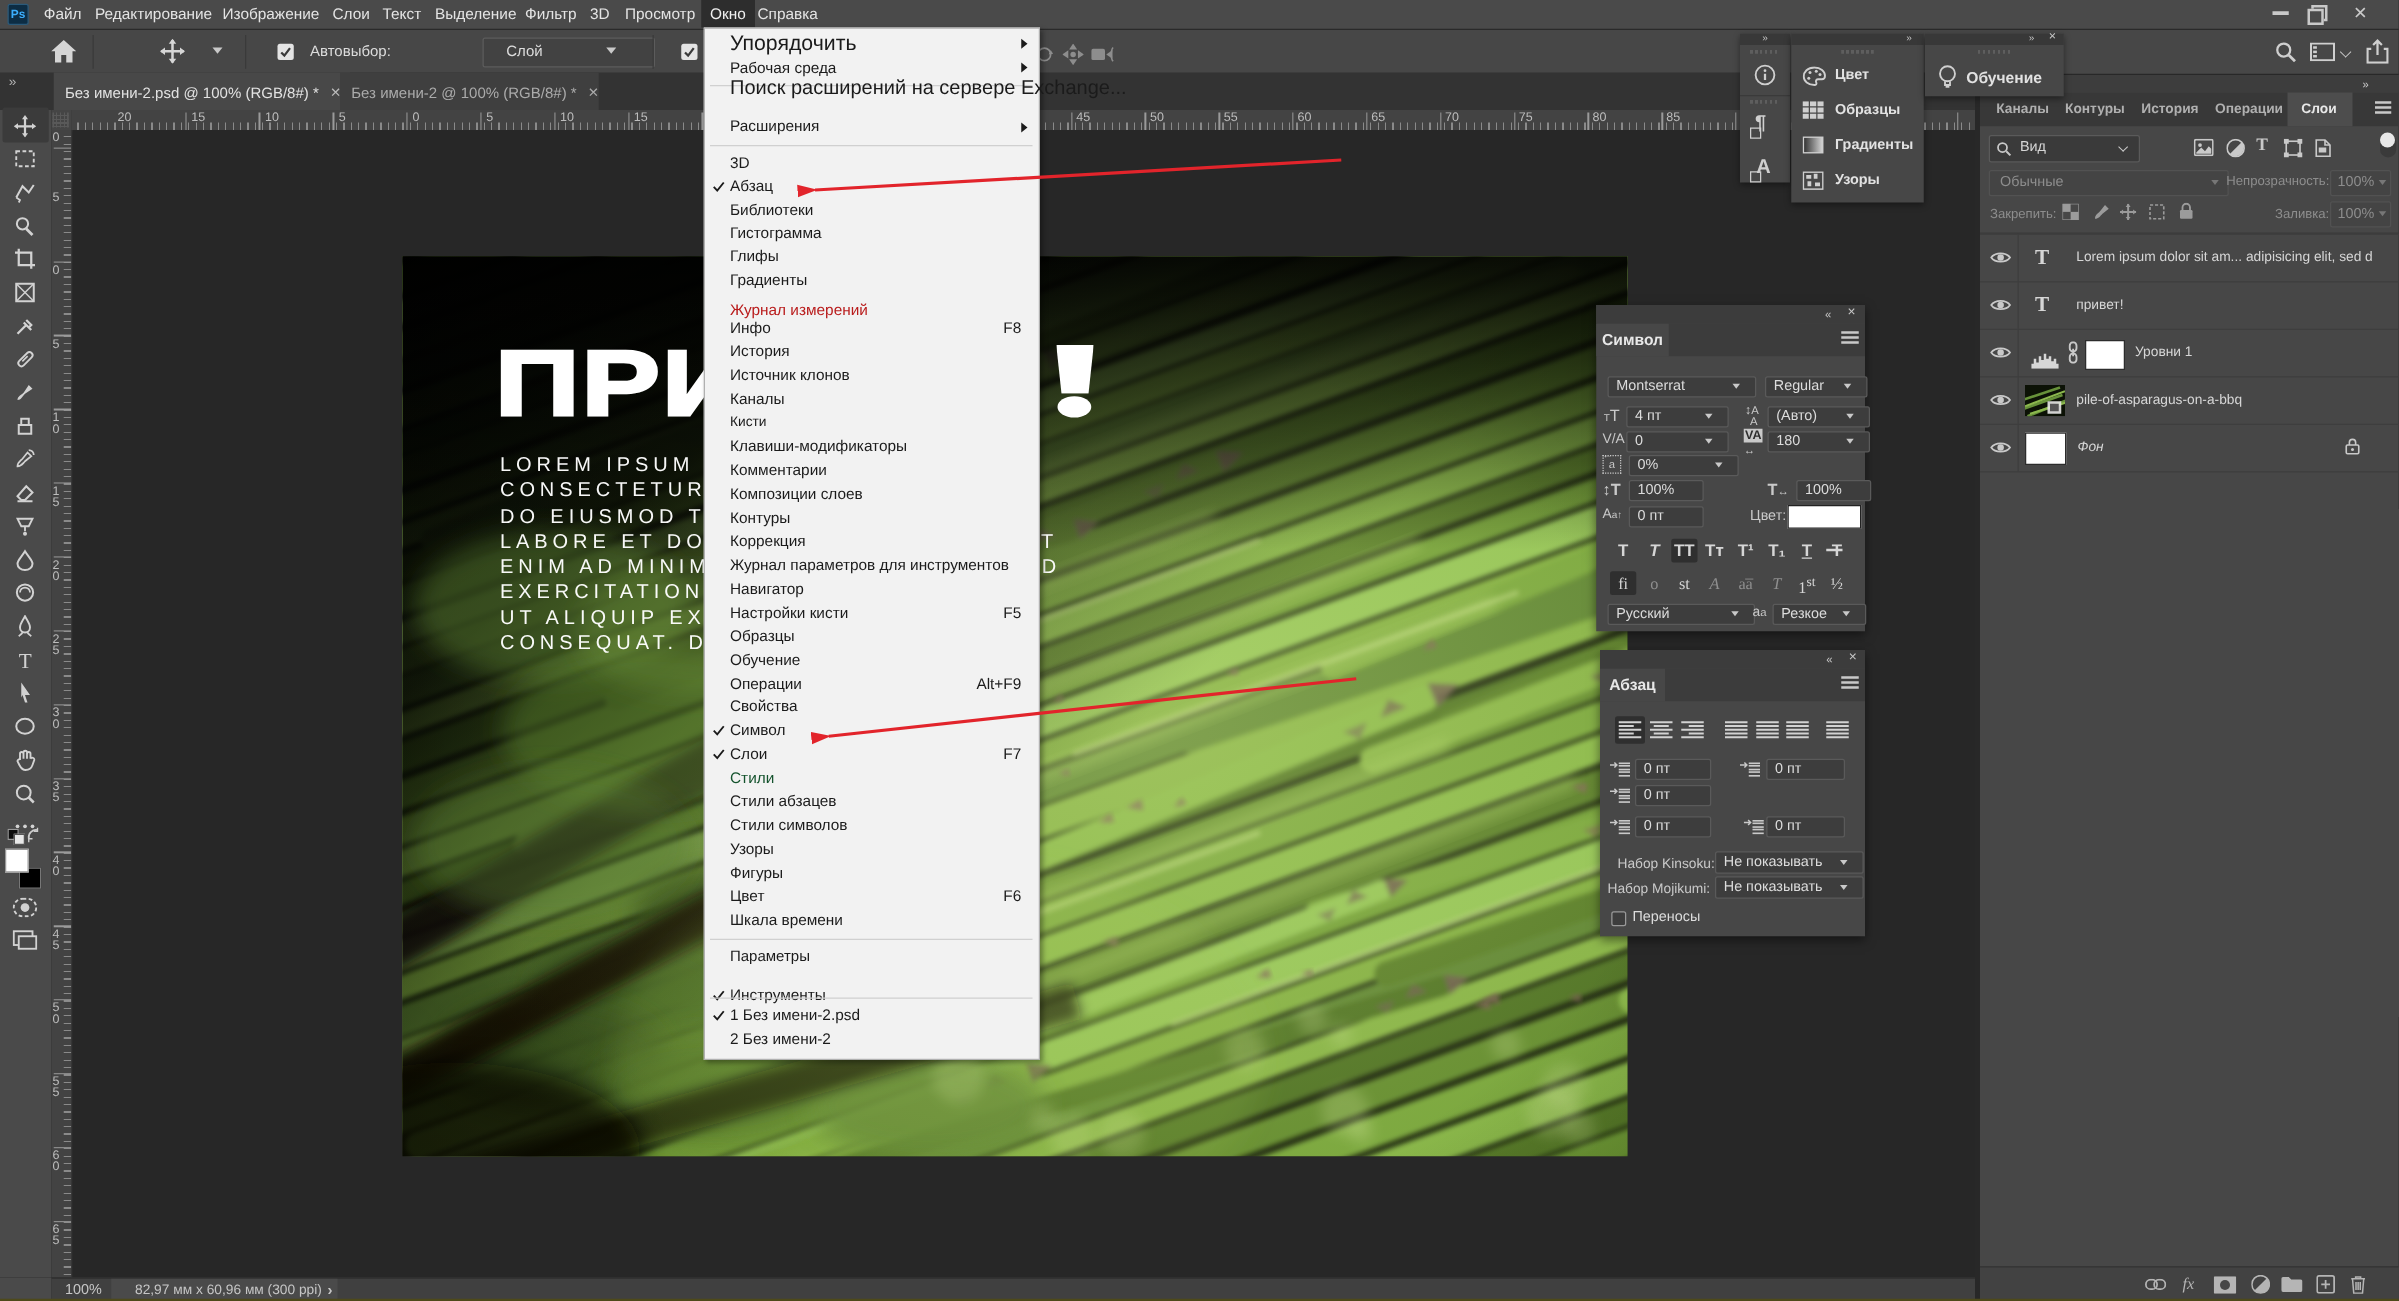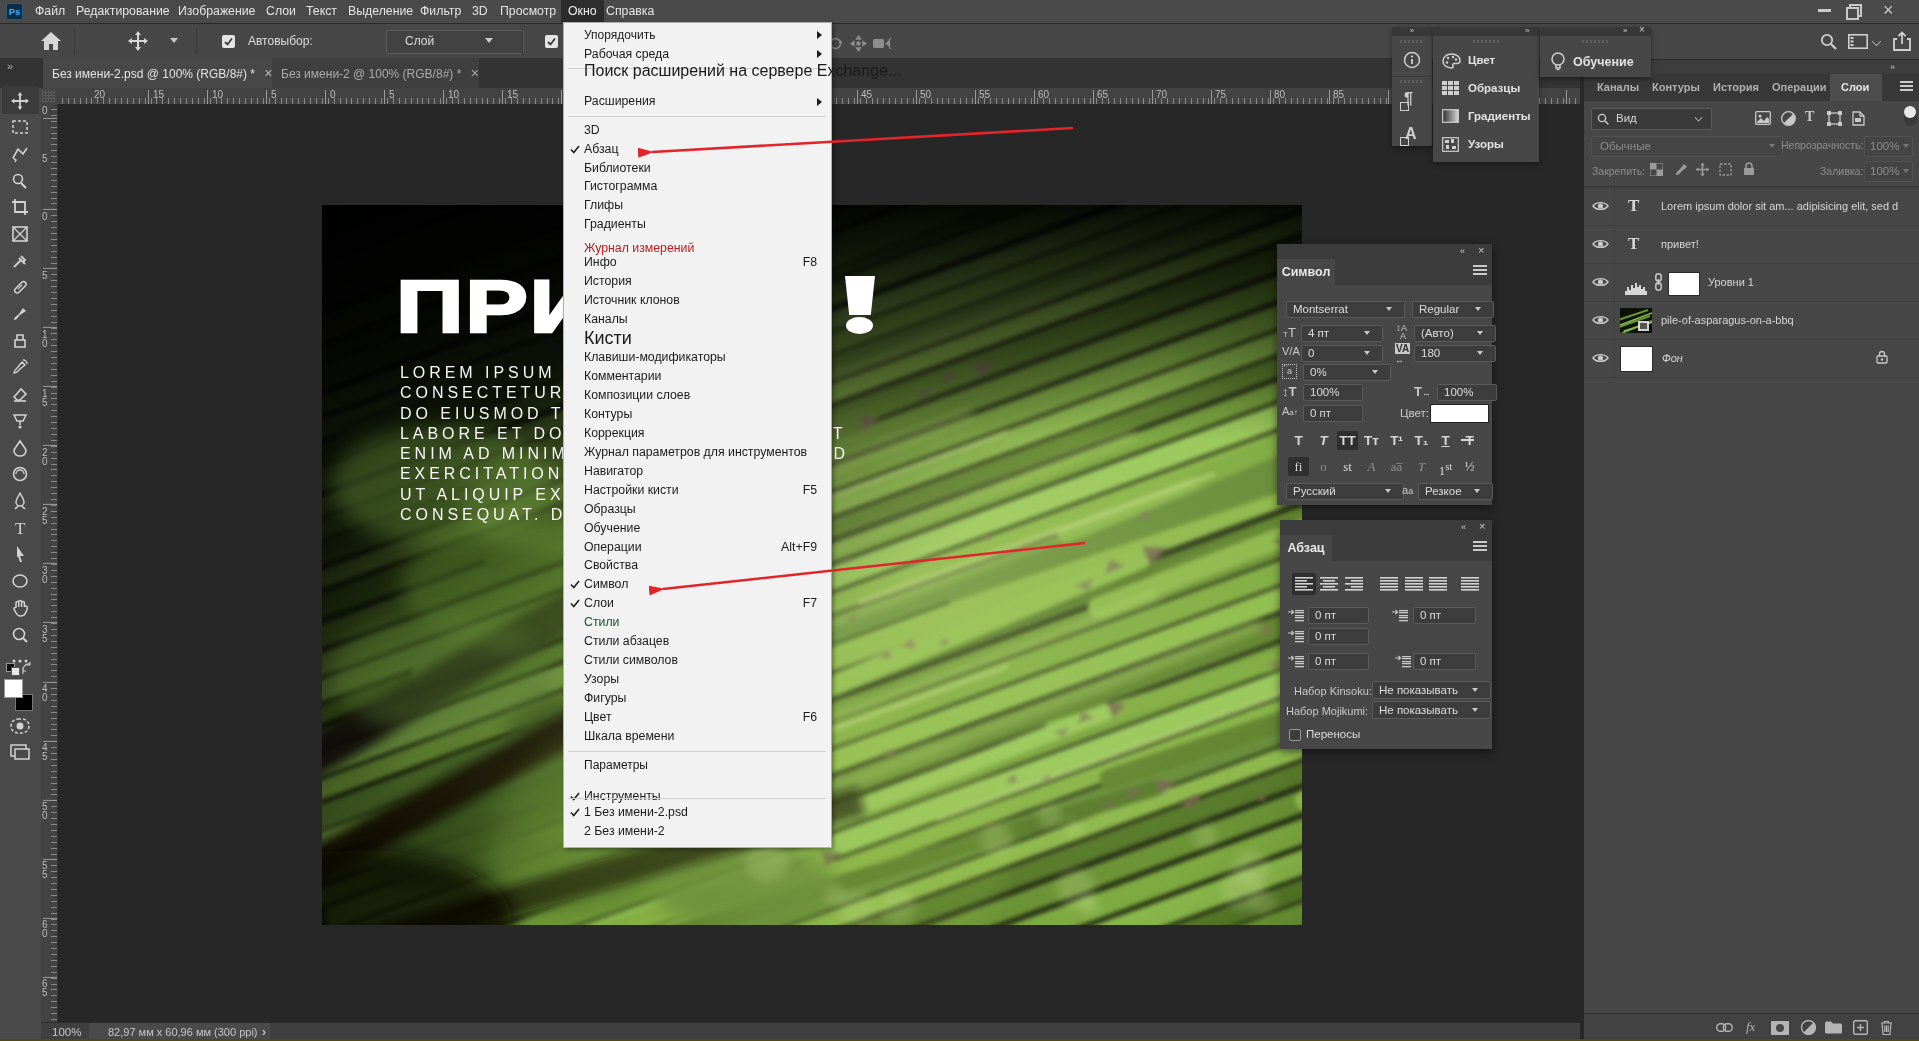--- a/index.html
+++ b/index.html
@@ -533,21 +533,21 @@
     <ellipse cx="120" cy="280" rx="110" ry="60" fill="rgba(105,145,55,0.4)" filter="url(#b10)"></ellipse>
     <ellipse cx="200" cy="380" rx="120" ry="65" fill="rgba(95,135,50,0.42)" filter="url(#b10)"></ellipse>
     <ellipse cx="120" cy="470" rx="110" ry="60" fill="rgba(88,126,46,0.4)" filter="url(#b10)"></ellipse>
     <ellipse cx="230" cy="300" rx="90" ry="50" fill="rgba(118,158,62,0.32)" filter="url(#b10)"></ellipse>
   </svg>
 <div class="ab nosel" style="left:396px;top:264px;color:#fff;font-size:74px;font-weight:bold;letter-spacing:1.3px;-webkit-text-stroke:2.5px #fff;transform:scaleX(1.27);transform-origin:0 0;white-space:nowrap">ПРИВЕТ</div>
 <div class="ab" style="left:845px;top:276px;width:30px;height:39px;background:#fff;clip-path:polygon(0 0,100% 0,86% 100%,14% 100%)"></div>
 <div class="ab" style="left:846px;top:317px;width:27px;height:17px;background:#fff;border-radius:50%"></div>
 <div class="ab nosel" style="left:400px;top:363px;color:rgba(255,255,255,0.97);font-size:16px;line-height:20.3px;letter-spacing:3.95px;white-space:nowrap">LOREM IPSUM DOLOR SIT AMET,<br>CONSECTETUR ADIPISICING ELIT, SED<br>DO EIUSMOD TEMPOR INCIDIDUNT UT<br>LABORE ET DOLORE MAGNA ALIQUA. UT<br>ENIM AD MINIM VENIAM, QUIS NOSTRUD<br>EXERCITATION ULLAMCO LABORIS NISI<br>UT ALIQUIP EX EA COMMODO<br>CONSEQUAT. DUIS AUTE IRURE DOLOR</div>
 <div class="ab" style="left:563px;top:22px;width:267px;height:824px;background:#f2f2f2;border:1px solid #b0b0b0;box-shadow:2px 2px 4px rgba(0,0,0,0.35)">
-    <div class="ab" style="left:0;top:2.6px;width:267px;height:18.9px;color:#1b1b1b;font-size:12px;line-height:18.9px">
+    <div class="ab" style="left:0;top:2.6px;width:267px;height:18.9px;color:#1b1b1b;font-size:17px;line-height:18.9px">
       <span class="ab" style="left:20px;top:0;white-space:nowrap">Упорядочить</span>
       <span class="ab" style="right:9px;top:5.5px;width:0;height:0;border-top:4px solid transparent;border-bottom:4px solid transparent;border-left:5px solid #1b1b1b"></span>
     </div>
     <div class="ab" style="left:0;top:21.6px;width:267px;height:18.9px;color:#1b1b1b;font-size:12.3px;line-height:18.9px">
       <span class="ab" style="left:20px;top:0;white-space:nowrap">Рабочая среда</span>
       <span class="ab" style="right:9px;top:5.5px;width:0;height:0;border-top:4px solid transparent;border-bottom:4px solid transparent;border-left:5px solid #1b1b1b"></span>
     </div>
     <div class="ab" style="left:4px;top:45.3px;width:258px;height:1px;background:#d0d0d0"></div>
     <div class="ab" style="left:0;top:39px;width:267px;height:18.9px;color:#1b1b1b;font-size:16px;line-height:18.9px">
       <span class="ab" style="left:20px;top:0;white-space:nowrap">Поиск расширений на сервере Exchange...</span>
@@ -587,21 +587,21 @@
     </div>
     <div class="ab" style="left:0;top:249.2px;width:267px;height:18.9px;color:#1b1b1b;font-size:12.3px;line-height:18.9px">
       <span class="ab" style="left:20px;top:0;white-space:nowrap">История</span>
     </div>
     <div class="ab" style="left:0;top:268.1px;width:267px;height:18.9px;color:#1b1b1b;font-size:12.3px;line-height:18.9px">
       <span class="ab" style="left:20px;top:0;white-space:nowrap">Источник клонов</span>
     </div>
     <div class="ab" style="left:0;top:287.1px;width:267px;height:18.9px;color:#1b1b1b;font-size:12.3px;line-height:18.9px">
       <span class="ab" style="left:20px;top:0;white-space:nowrap">Каналы</span>
     </div>
-    <div class="ab" style="left:0;top:306.0px;width:267px;height:18.9px;color:#1b1b1b;font-size:18px;line-height:18.9px">
+    <div class="ab" style="left:0;top:306.0px;width:267px;height:18.9px;color:#1b1b1b;font-size:11px;line-height:18.9px">
       <span class="ab" style="left:20px;top:0;white-space:nowrap">Кисти</span>
     </div>
     <div class="ab" style="left:0;top:325.0px;width:267px;height:18.9px;color:#1b1b1b;font-size:12.3px;line-height:18.9px">
       <span class="ab" style="left:20px;top:0;white-space:nowrap">Клавиши-модификаторы</span>
     </div>
     <div class="ab" style="left:0;top:343.9px;width:267px;height:18.9px;color:#1b1b1b;font-size:12.3px;line-height:18.9px">
       <span class="ab" style="left:20px;top:0;white-space:nowrap">Комментарии</span>
     </div>
     <div class="ab" style="left:0;top:362.9px;width:267px;height:18.9px;color:#1b1b1b;font-size:12.3px;line-height:18.9px">
       <span class="ab" style="left:20px;top:0;white-space:nowrap">Композиции слоев</span>

